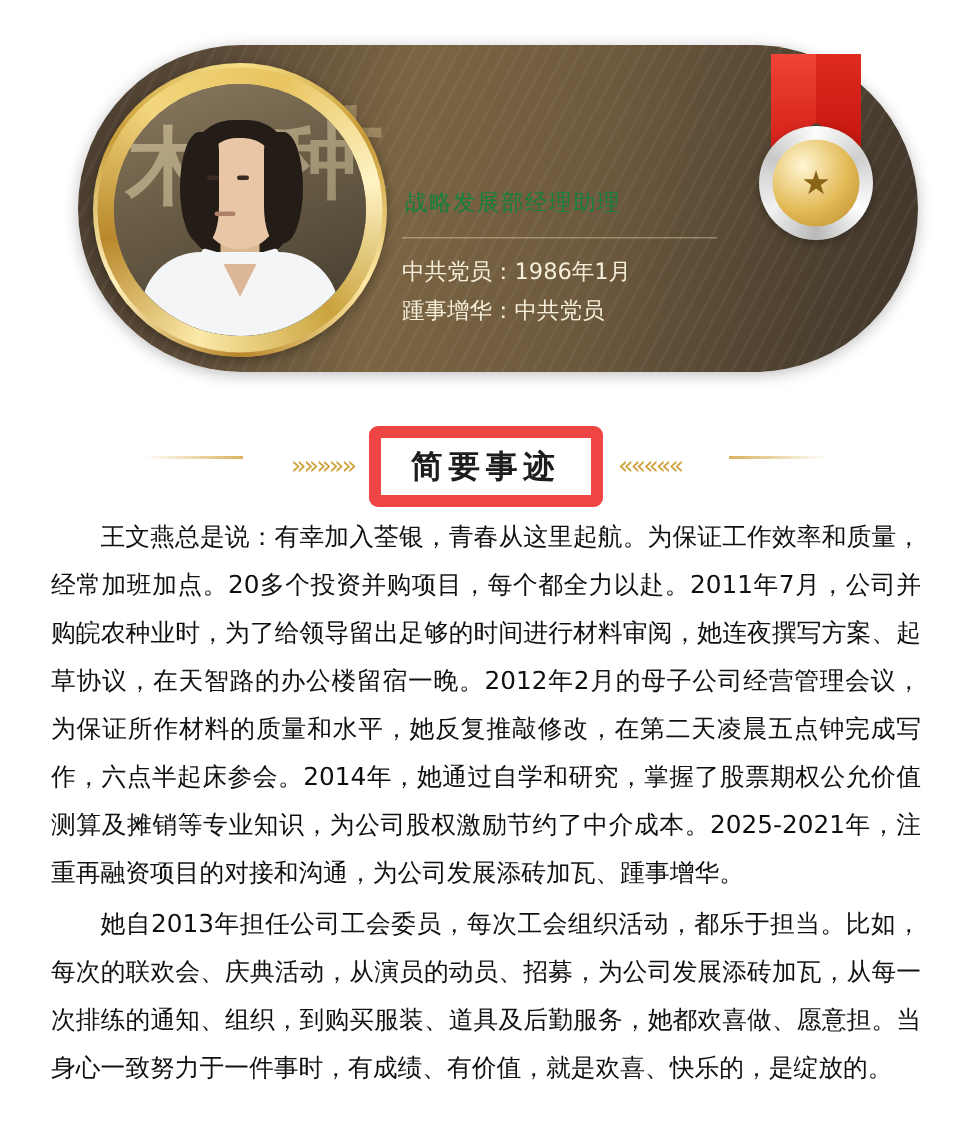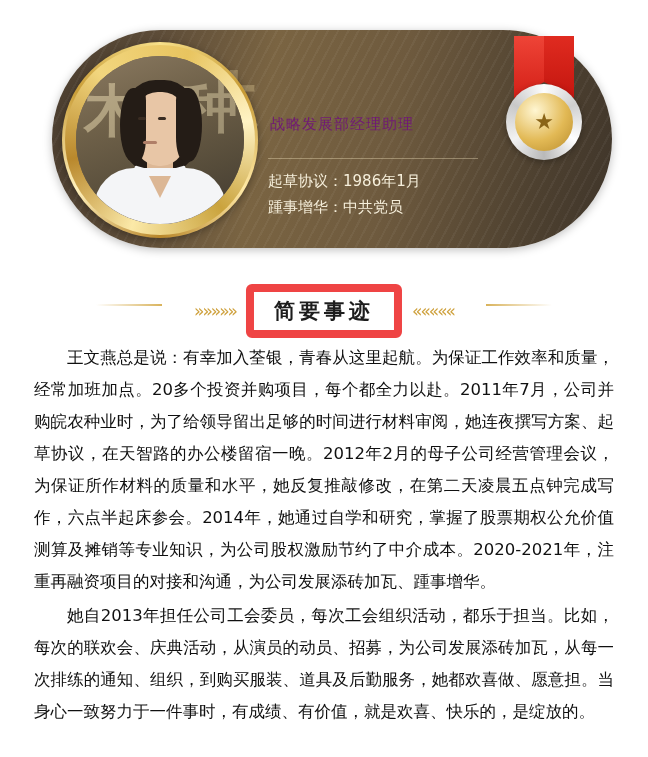--- a/index.html
+++ b/index.html
@@ -220,24 +220,24 @@
     font-size: 40px;
     letter-spacing: 10px;
     font-weight: bold;
     color: #fdf6e0;
     font-family: "DejaVu Sans", sans-serif;
     text-shadow: 0 2px 4px rgba(0,0,0,0.45);
   }
   .title-role {
     position: absolute;
     left: 270px;
-    top: 115px;
+    top: 126px;
     font-size: 15px;
     letter-spacing: 1px;
-    color: #701a75;
+    color: #15803d;
     font-family: "DejaVu Sans", sans-serif;
   }
   .divider-line {
     position: absolute;
     left: 268px;
     top: 158px;
     width: 210px;
     height: 1px;
     background: rgba(255,240,200,0.35);
   }
@@ -394,21 +394,21 @@
         <div class="p-eye" style="left:62px; bottom:104px;"></div>
         <div class="p-eye" style="left:82px; bottom:104px;"></div>
         <div class="p-mouth" style="left:67px; bottom:80px;"></div>
       </div>
     </div>
   </div>
 
   <div class="title-role">战略发展部经理助理</div>
   <div class="divider-line"></div>
   <div class="meta">
-    <div>起草协议：1986年1月</div>
+    <div>中共党员：1986年1月</div>
     <div>踵事增华：中共党员</div>
   </div>
 
   <div class="medal">
     <div class="ribbon"></div>
     <div class="ribbon-fold"></div>
     <div class="medal-disc">
       <div class="medal-star">★</div>
     </div>
   </div>
@@ -418,15 +418,15 @@
   <div class="sec-rule-l"></div>
   <div class="sec-rule-r"></div>
   <div class="sec-center">
     <span class="arrows">»»»»»</span>
     <span class="sec-box">简要事迹</span>
     <span class="arrows">«««««</span>
   </div>
 </div>
 
 <div class="body-text">
-  <p>王文燕总是说：有幸加入荃银，青春从这里起航。为保证工作效率和质量，经常加班加点。20多个投资并购项目，每个都全力以赴。2011年7月，公司并购皖农种业时，为了给领导留出足够的时间进行材料审阅，她连夜撰写方案、起草协议，在天智路的办公楼留宿一晚。2012年2月的母子公司经营管理会议，为保证所作材料的质量和水平，她反复推敲修改，在第二天凌晨五点钟完成写作，六点半起床参会。2014年，她通过自学和研究，掌握了股票期权公允价值测算及摊销等专业知识，为公司股权激励节约了中介成本。2020-2021年，注重再融资项目的对接和沟通，为公司发展添砖加瓦、踵事增华。</p>
+  <p>王文燕总是说：有幸加入荃银，青春从这里起航。为保证工作效率和质量，经常加班加点。20多个投资并购项目，每个都全力以赴。2011年7月，公司并购皖农种业时，为了给领导留出足够的时间进行材料审阅，她连夜撰写方案、起草协议，在天智路的办公楼留宿一晚。2012年2月的母子公司经营管理会议，为保证所作材料的质量和水平，她反复推敲修改，在第二天凌晨五点钟完成写作，六点半起床参会。2014年，她通过自学和研究，掌握了股票期权公允价值测算及摊销等专业知识，为公司股权激励节约了中介成本。2025-2021年，注重再融资项目的对接和沟通，为公司发展添砖加瓦、踵事增华。</p>
   <p>她自2013年担任公司工会委员，每次工会组织活动，都乐于担当。比如，每次的联欢会、庆典活动，从演员的动员、招募，为公司发展添砖加瓦，从每一次排练的通知、组织，到购买服装、道具及后勤服务，她都欢喜做、愿意担。当身心一致努力于一件事时，有成绩、有价值，就是欢喜、快乐的，是绽放的。</p>
 </div>
 
 </body></html>

